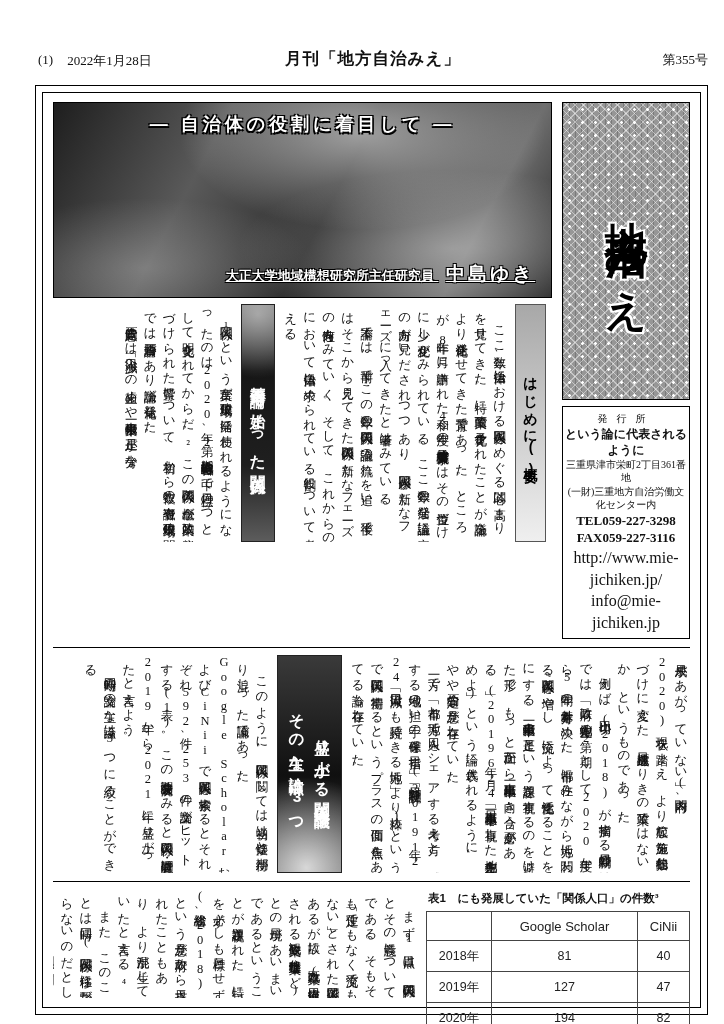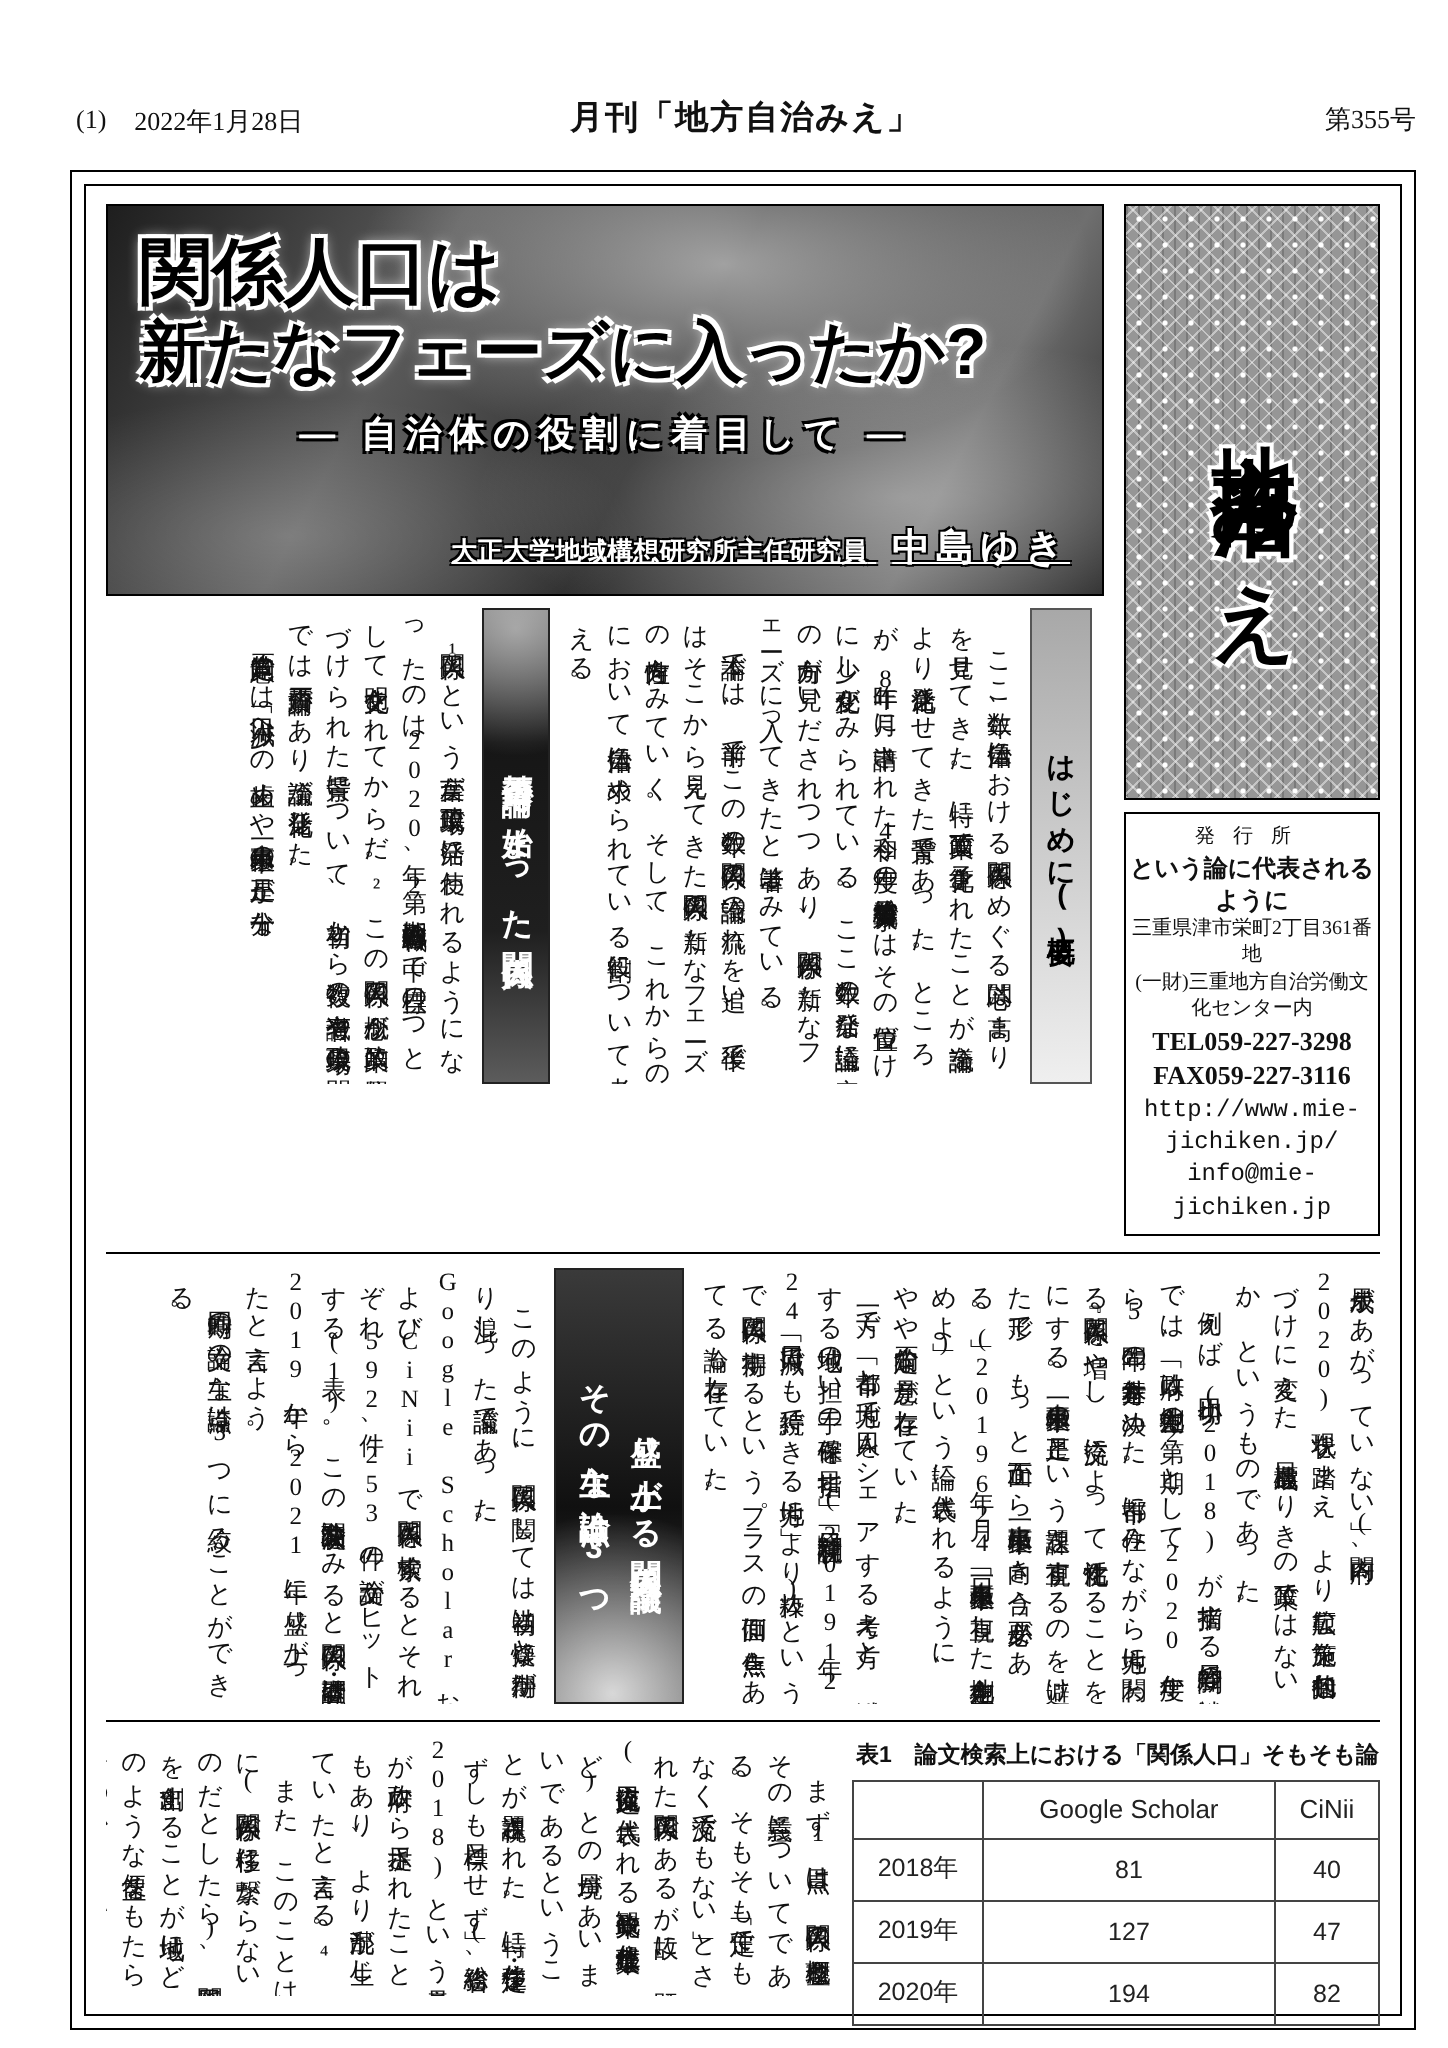--- a/index.html
+++ b/index.html
@@ -85,21 +85,21 @@
     background-size:13px 13px, auto, auto, auto;}
   .magazine-title{font-family:"Liberation Serif",serif;font-weight:bold;font-size:42px;
     letter-spacing:5px;color:#000;line-height:1;
     text-shadow:-2px -2px 0 #fff,2px -2px 0 #fff,-2px 2px 0 #fff,2px 2px 0 #fff,0 0 4px #fff;}
   .publisher-box{border:1px solid #000;margin-top:6px;padding:5px 2px;text-align:center;
     box-sizing:border-box;line-height:1.35;}
   .pub-label{font-family:"Liberation Sans",sans-serif;font-size:10px;letter-spacing:9px;}
   .pub-name{font-family:"Liberation Sans",sans-serif;font-weight:bold;font-size:12px;}
   .pub-addr{font-size:10px;}
   .pub-tel{font-family:"Liberation Serif",serif;font-weight:bold;font-size:13px;}
-  .pub-net{font-family:Liberation Mono, monospace;font-size:12px;}
+  .pub-net{font-family:Liberation Serif, serif;font-size:16px;}
 
   
   hr.divider{border:none;border-top:1px solid #000;margin:8px 0 7px 0;}
 
   
   .middle-region{height:218px;}
 
   
   .bottom-region{display:flex;gap:8px;flex:1;min-height:0;}
   .bottom-text{flex:1;min-width:0;height:100%;}
@@ -127,24 +127,20 @@
     <span class="hr">第355号</span>
   </div>
 
   <div class="outer-box">
     <div class="inner-box">
 
       <div class="top-region">
         <div class="top-left">
 
           <div class="banner">
-            <div class="banner-titles">
-              <div class="banner-title-1">関係人口は</div>
-              <div class="banner-title-2">新たなフェーズに入ったか?</div>
-            </div>
             <div class="banner-subtitle">― 自治体の役割に着目して ―</div>
             <div class="banner-author">
               <span class="aff">大正大学地域構想研究所主任研究員</span>
               <span class="name">中島ゆき</span>
             </div>
           </div>
 
           <div class="top-text vertical vtext">
             <div class="v-heading light">
               <span>はじめに(概要)</span>
@@ -193,21 +189,21 @@
       <hr class="divider">
 
       <div class="bottom-region">
         <div class="bottom-text vertical vtext">
           <p>まず1点目は、関係人口の概念整理とその意義についてである。そもそも「定住でもなく交流でもない」とされた関係人口であるが故に、既存政策(交流人口促進に代表される観光政策や移住促進政策など)との境目があいまいであるということが課題視された。特に「移住・定住を必ずしも目標とせず」(総務省、2018)という意見が政府から提示されたこともあり、より混乱が生じていたと言える。⁴</p>
           <p>また、このことは同時に(関係人口が移住に繋がらないのだとしたら)、関係人口を創出することが地域にどのような便益をもたらすのか?といった、根本的な意義を探求する「そもそも論」にも発展していた。それ故に、初期は概念整理およびその意義を探求する調査研究が多くみられた。</p>
 
         </div>
 
         <div class="table-block">
-          <div class="table-caption">表1　論文検索上における「関係人口」そもそも論</div>
+          <div class="table-caption">表1　にも発展していた「関係人口」の件数³</div>
           <table class="papers">
             <thead>
               <tr>
                 <th></th>
                 <th>Google Scholar</th>
                 <th>CiNii</th>
               </tr>
             </thead>
             <tbody id="table-body">
                 <tr>

